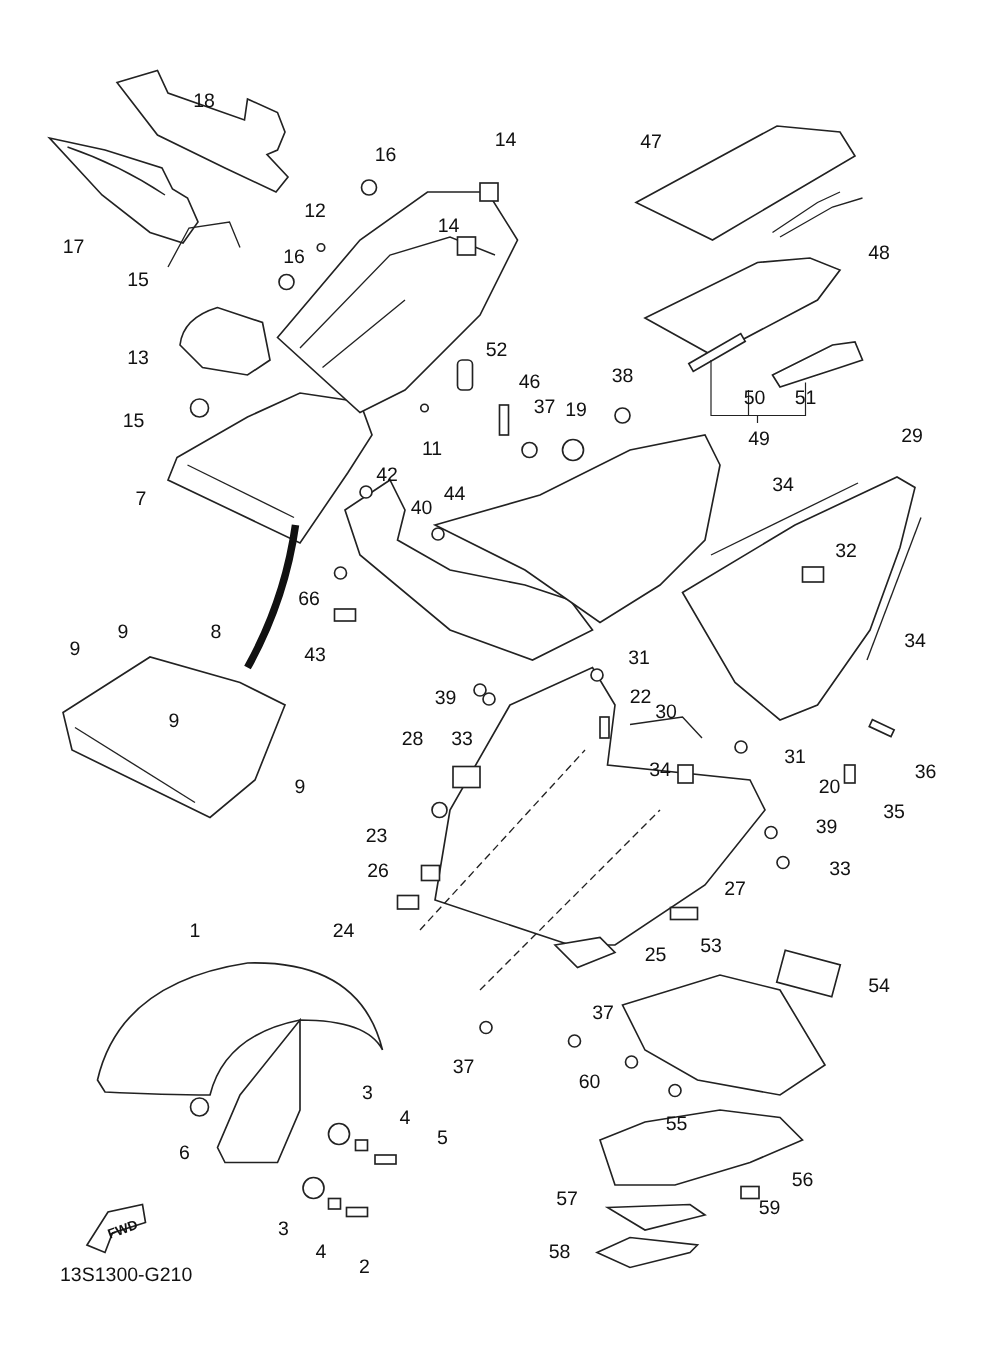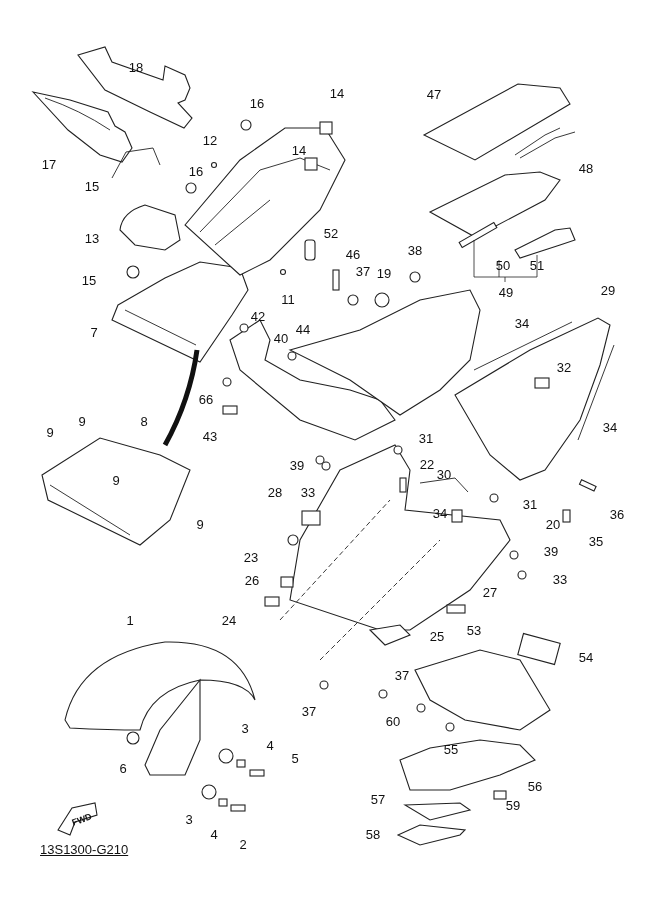--- a/index.html
+++ b/index.html
@@ -1,21 +1,21 @@
 <!DOCTYPE html>
 <html><head>
 <meta charset="utf-8">
 <style>
   html, body { margin: 0; padding: 0; background: #ffffff; }
   body { width: 661px; height: 913px; position: relative; overflow: hidden;
          font-family: "Liberation Sans", sans-serif; }
   #diagram { position: absolute; left: 0; top: 0; width: 661px; height: 913px; }
   .callout { position: absolute; font-size: 13px; color: #111; line-height: 1;
              white-space: nowrap; transform: translate(-50%, -50%); }
-  .caption { position: absolute; left: 40px; top: 842px; font-size: 13px; color: #111; text-decoration: underline; }
+  .caption { position: absolute; left: 40px; top: 842px; font-size: 13px; color: #111; }
   svg .part { fill: #fff; stroke: #222; stroke-width: 1.1; }
   svg .thin { fill: none; stroke: #222; stroke-width: 0.9; }
   svg .dash { fill: none; stroke: #222; stroke-width: 0.9; stroke-dasharray: 5 3; }
   svg .lead { fill: none; stroke: #222; stroke-width: 0.8; }
 </style>
 </head>
 <body>
 
 <svg id="diagram" viewBox="0 0 661 913" xmlns="http://www.w3.org/2000/svg">
 

